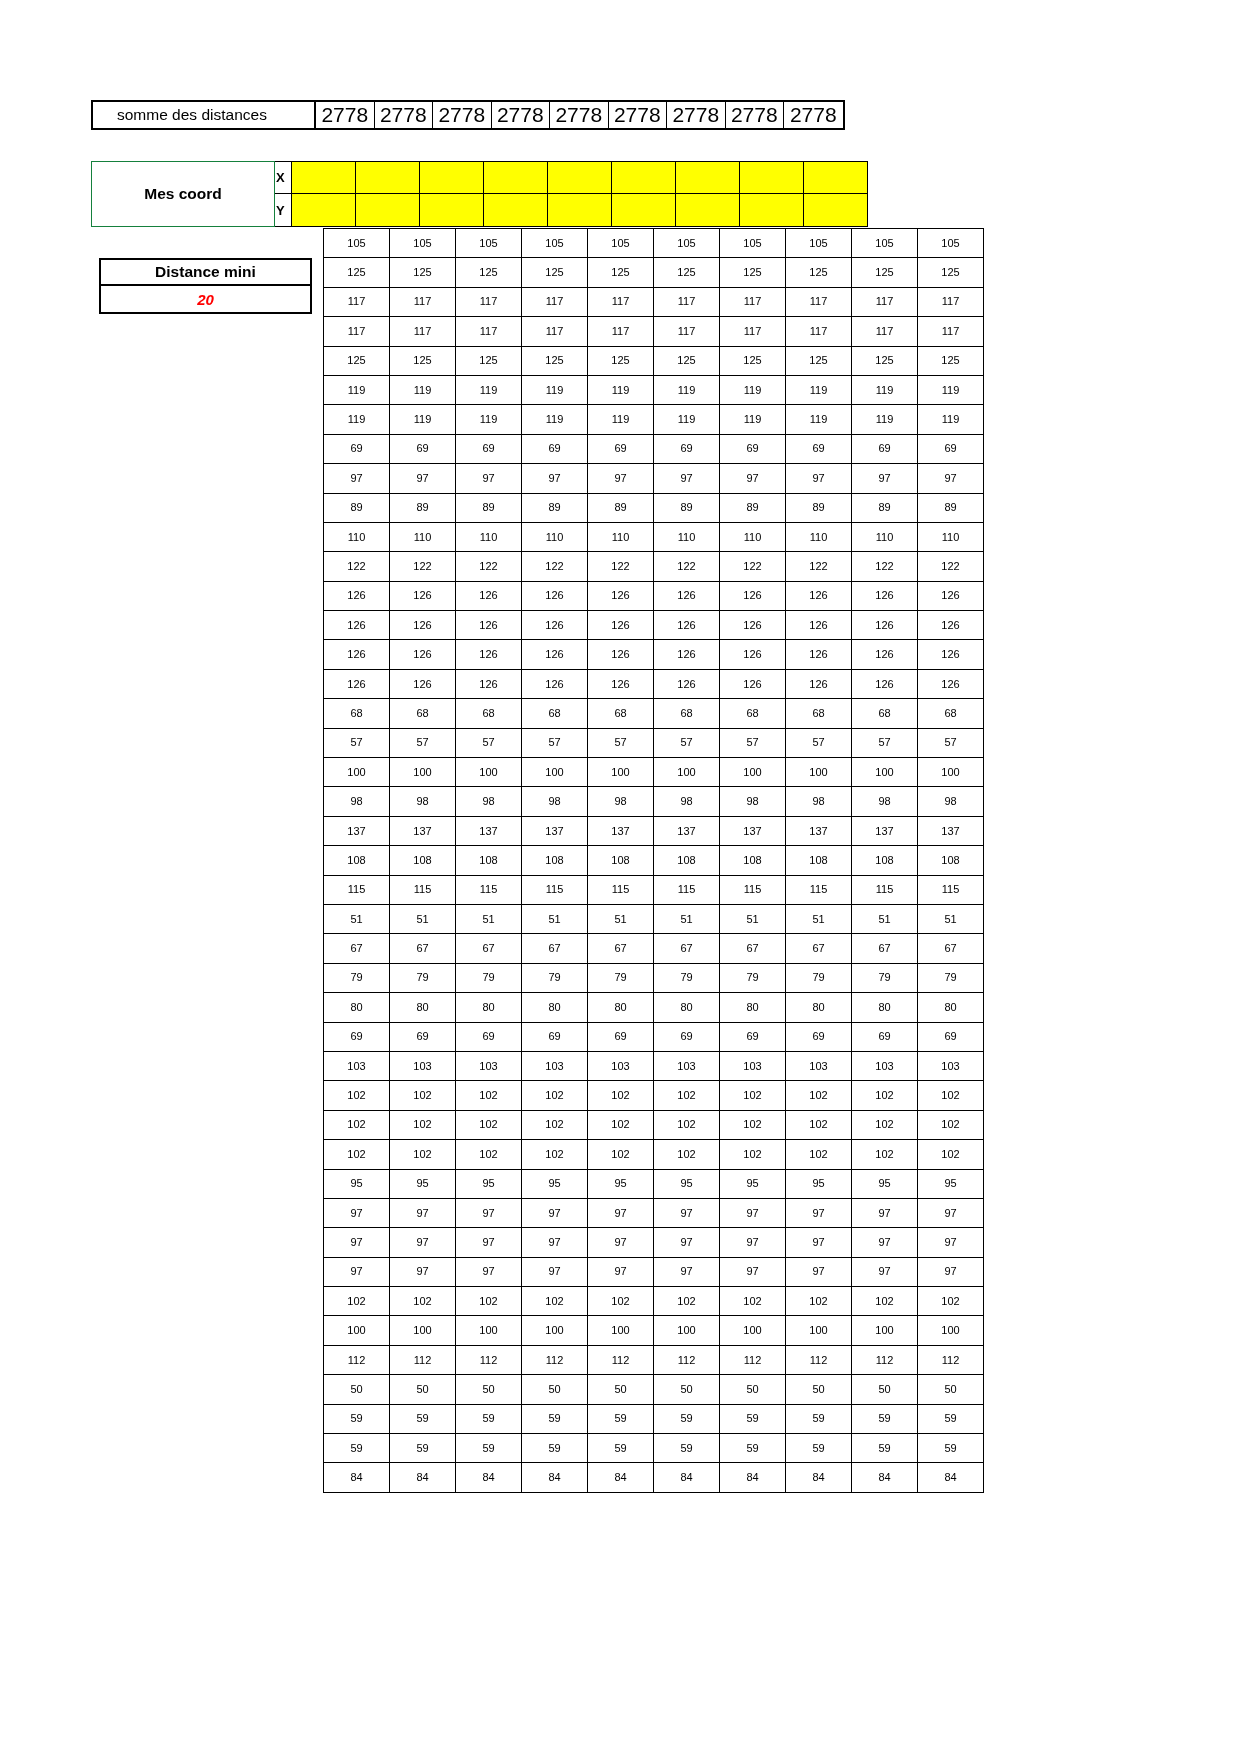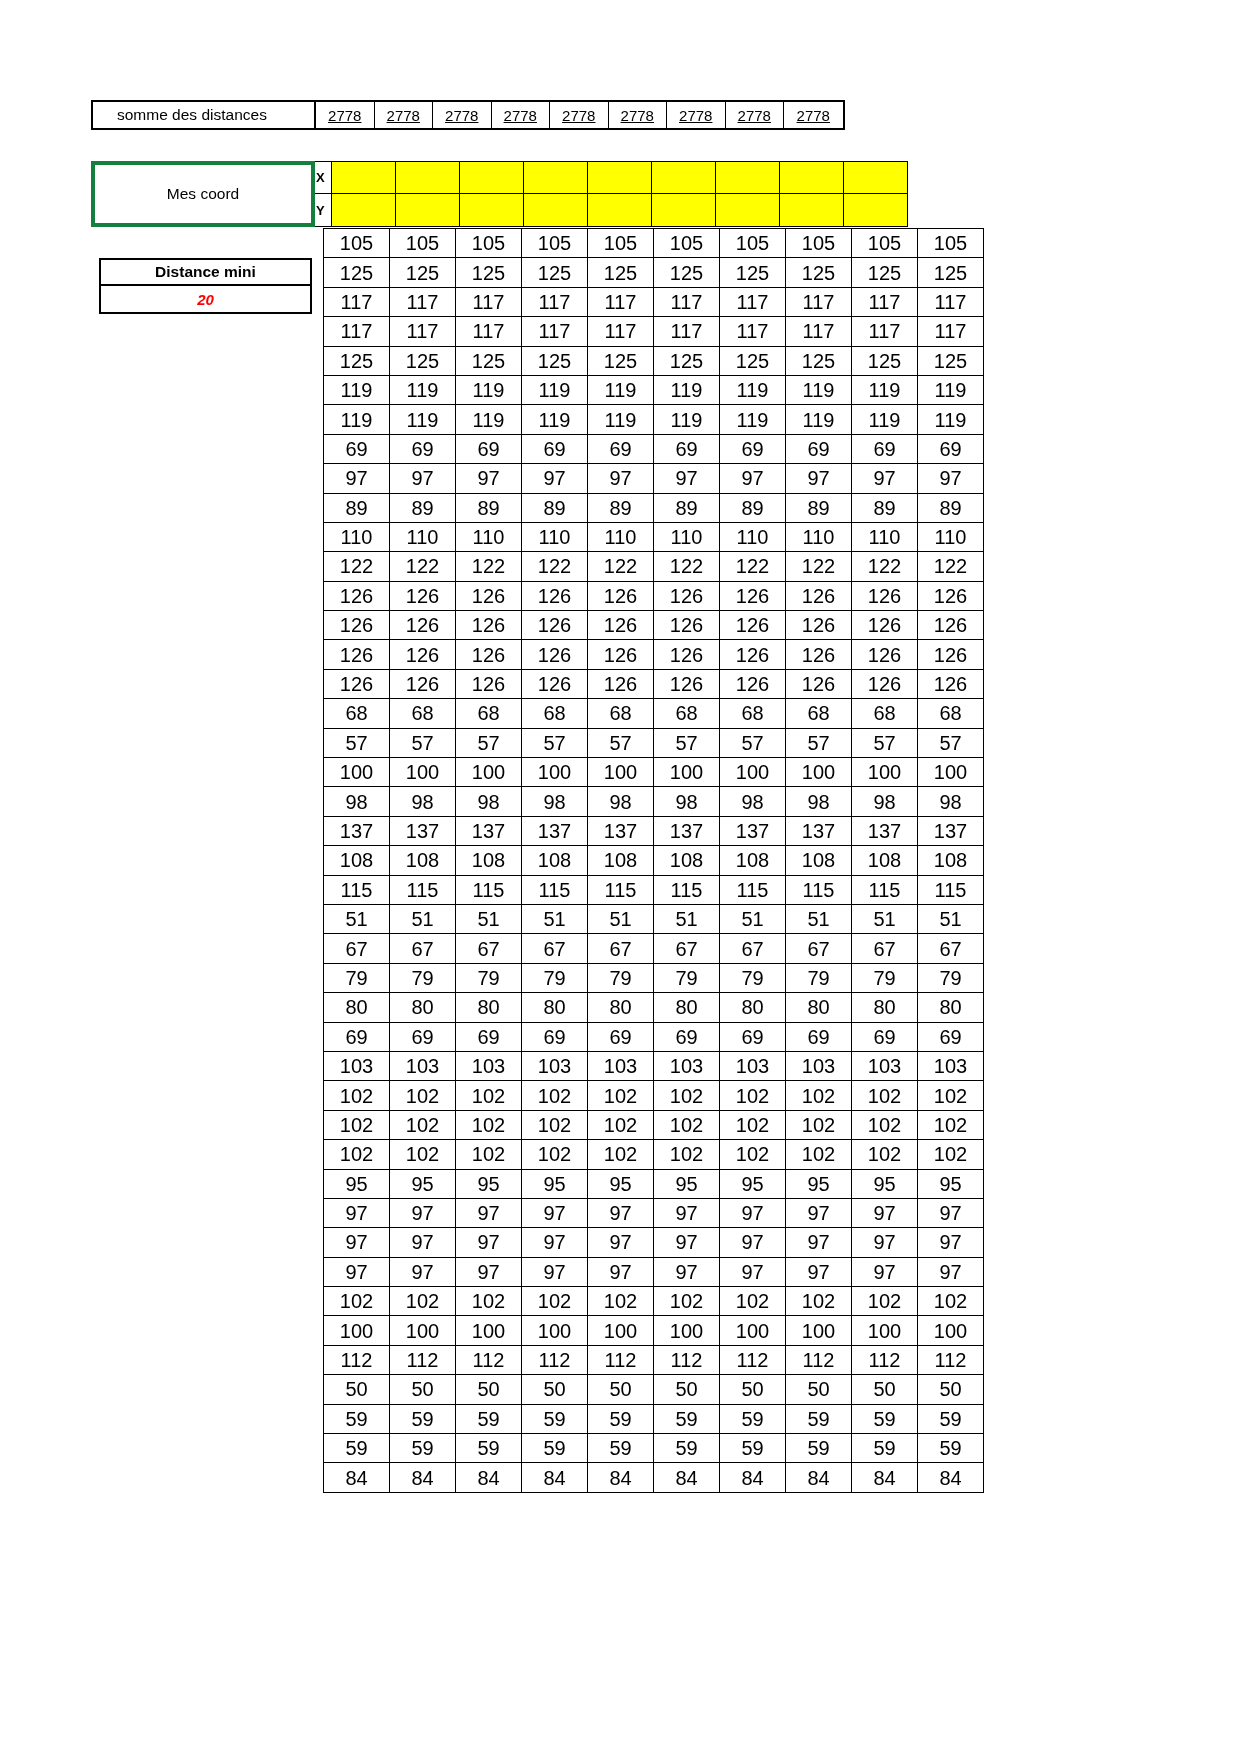--- a/index.html
+++ b/index.html
@@ -44,42 +44,41 @@
     font-size: 15.5px;
     line-height: 1;
   }
   .somme-cell {
     width: 58.5px;
     box-sizing: border-box;
     border-right: 1px solid #000;
     display: flex;
     align-items: center;
     justify-content: center;
-    font-size: 15px;
-    text-decoration: underline;
+    font-size: 21px;
   }
   .somme-cell:last-child { border-right: none; }
 
   
   .coord-block {
     position: absolute;
     left: 91px;
     top: 161px;
     display: flex;
     height: 66px;
     box-sizing: border-box;
   }
   .coord-label {
-    width: 224px;
-    box-sizing: border-box;
-    border: 4px solid #15803d;
+    width: 184px;
+    box-sizing: border-box;
+    border: 1px solid #15803d;
     display: flex;
     align-items: center;
     justify-content: center;
-    font-weight: normal;
+    font-weight: bold;
     font-size: 15.5px;
   }
   .coord-rows {
     display: flex;
     flex-direction: column;
   }
   .coord-row {
     display: flex;
     height: 33px;
     box-sizing: border-box;
@@ -137,21 +136,21 @@
     font-style: italic;
     font-size: 15px;
   }
 
   
   .grid {
     position: absolute;
     left: 323px;
     top: 228px;
     border-collapse: collapse;
-    font-size: 20px;
+    font-size: 11px;
   }
   .grid td {
     width: 65px;
     height: 28.4px;
     border: 1px solid #000;
     text-align: center;
     vertical-align: middle;
     padding: 0;
     line-height: 1;
   }

